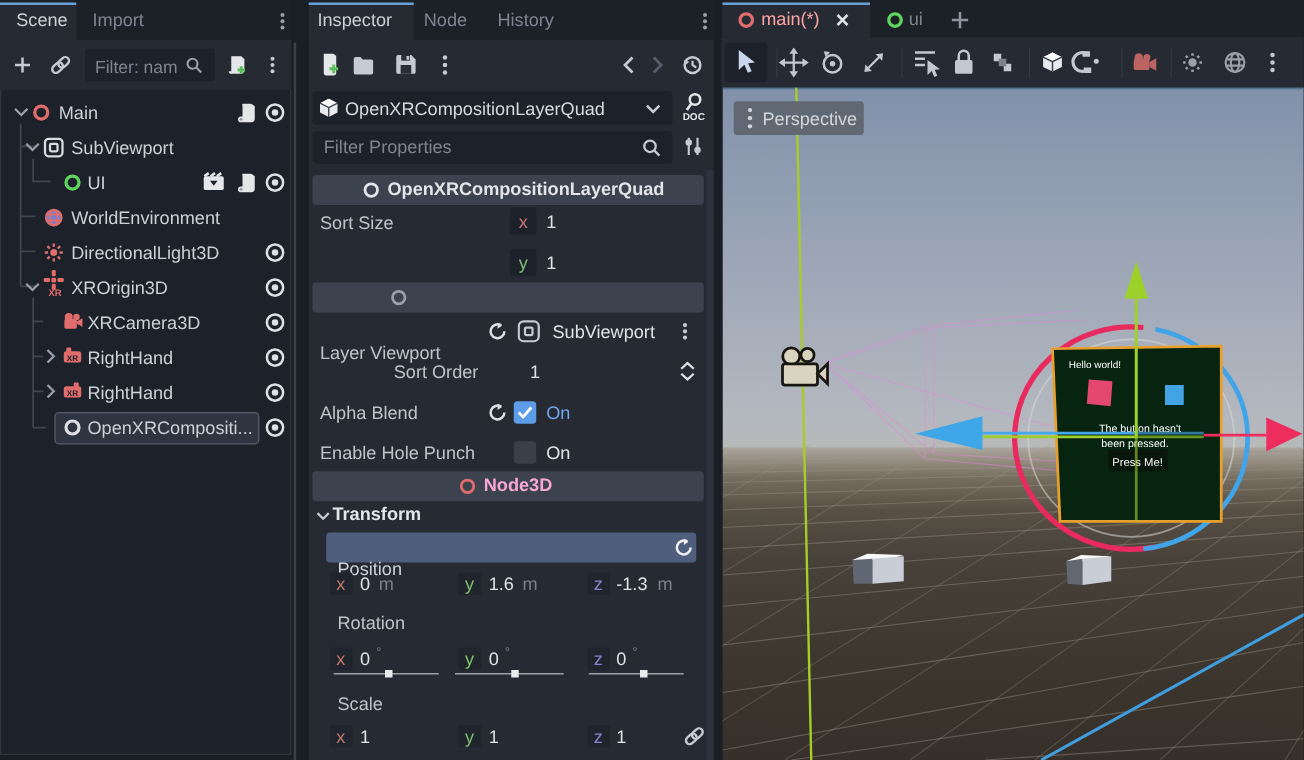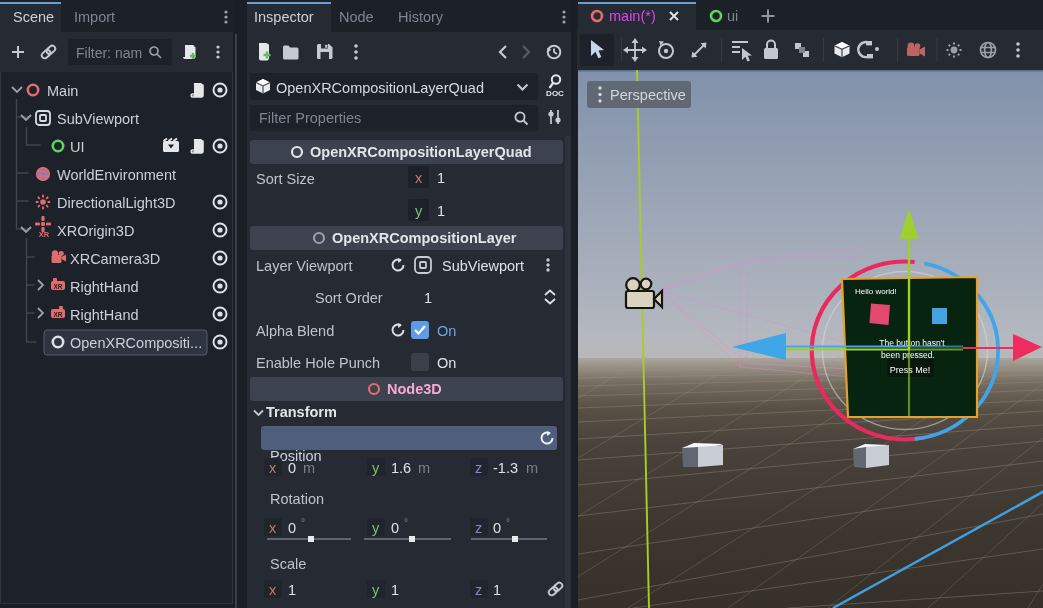--- a/index.html
+++ b/index.html
@@ -251,23 +251,22 @@
     <div class="abs txt" style="left:168px;top:170px;color:#cd7672;">x</div>
     <div class="abs txt" style="left:190px;top:170px;color:#dfe2e6;">1</div>
     <div class="abs" style="left:161px;top:199px;width:21px;height:22px;background:#1d2129;border-radius:2px;"></div>
     <div class="abs txt" style="left:168px;top:203px;color:#7ac27a;">y</div>
     <div class="abs txt" style="left:190px;top:203px;color:#dfe2e6;">1</div>
 
     <div class="abs" style="left:3px;top:226px;width:313px;height:24px;background:#3c424e;border-radius:3px;"></div>
     <svg class="abs" style="left:65px;top:231px;" width="14" height="14">
         <circle cx="7" cy="7" r="5" stroke="#9aa0a8" stroke-width="2.2" fill="none"></circle>
       </svg>
-    <div class="abs txt" style="left:85px;top:230px;font-weight:bold;color:#e2e5e9;">OpenXRCompositionLayer</div>
-
-    <div class="abs txt" style="left:9px;top:258px;color:#bfc4cb;">Layer Viewport</div>
+
+    <div class="abs txt" style="left:9px;top:275px;color:#bfc4cb;">Layer Viewport</div>
     <svg class="abs" style="left:143px;top:257px;" width="16" height="16">
         <path d="M13.5 8 a5.5 5.5 0 1 1 -2.5 -4.6" stroke="#dde0e5" stroke-width="2" fill="none"></path>
         <path d="M8.2 1 l3.4 2.6 -3.6 2.4z" fill="#dde0e5"></path>
       </svg>
     <svg class="abs" style="left:167px;top:256px;" width="18" height="18">
         <rect x="1" y="1" width="16" height="16" rx="4" stroke="#c6cad2" stroke-width="1.8" fill="none"></rect>
         <rect x="6" y="6" width="6" height="6" rx="1" stroke="#c6cad2" stroke-width="1.8" fill="none"></rect>
       </svg>
     <div class="abs txt" style="left:195px;top:258px;color:#dfe2e6;">SubViewport</div>
     <svg class="abs" style="left:299px;top:258px;" width="4" height="14">
@@ -371,21 +370,21 @@
   </div>
 
   <div class="abs" style="left:577px;top:0;width:466px;height:608px;background:#1c2127;">
 
     <div class="abs" style="left:1px;top:2px;width:118px;height:28px;background:#262b33;border-top:2.5px solid #67a0d4;"></div>
     <div class="abs" style="left:13px;top:9px;">
         <svg width="14" height="14">
           <circle cx="7" cy="7" r="5" stroke="#e06c6c" stroke-width="2.6" fill="none"></circle>
         </svg>
       </div>
-    <div class="abs txt" style="left:32px;top:8px;color:#d946ef;">main(*)</div>
+    <div class="abs txt" style="left:32px;top:8px;color:#fca5a5;">main(*)</div>
     <div class="abs" style="left:91px;top:10px;">
         <svg width="12" height="12">
           <path d="M2 2l8 8M10 2l-8 8" stroke="#dfe2e6" stroke-width="2"></path>
         </svg>
       </div>
     <div class="abs" style="left:132px;top:9px;">
         <svg width="14" height="14">
           <circle cx="7" cy="7" r="5" stroke="#5fd45f" stroke-width="2.6" fill="none"></circle>
         </svg>
       </div>

